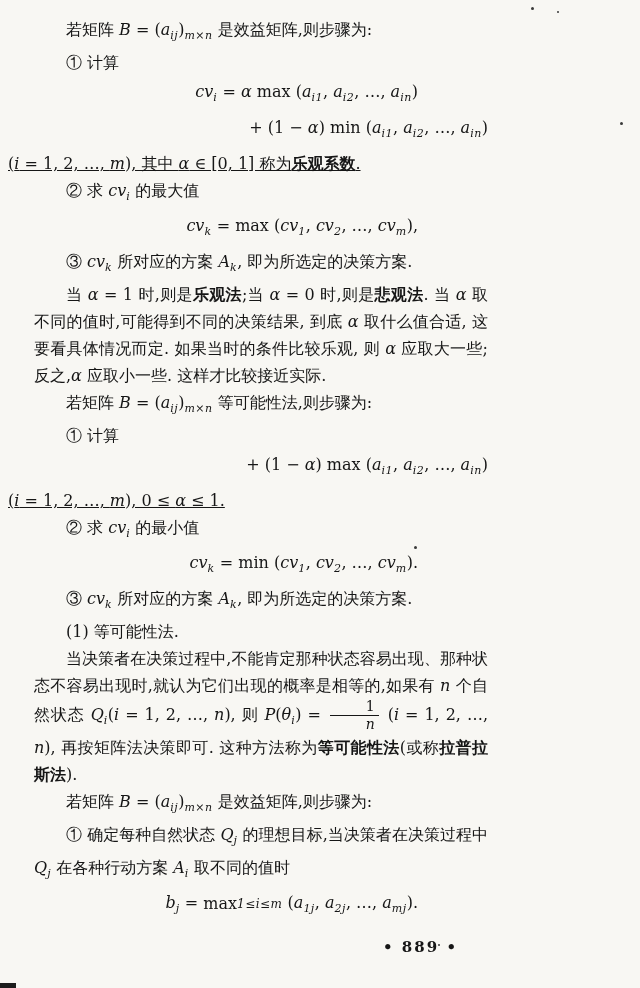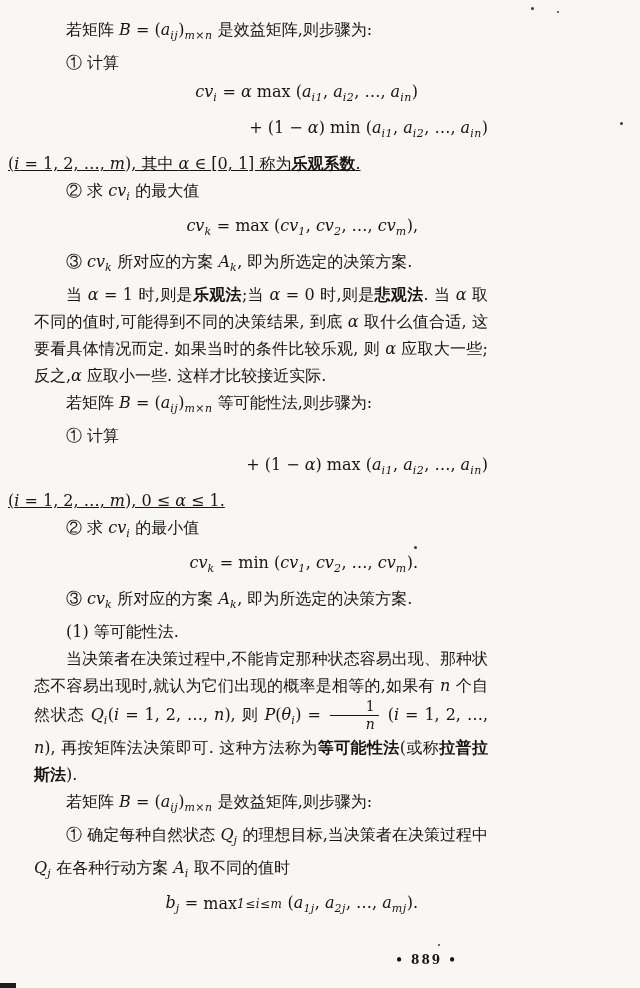--- a/index.html
+++ b/index.html
@@ -22,22 +22,22 @@
   .line.math.cont{padding-right:0;padding-left:60px;}
   .b{font-weight:bold;}
   .it{font-style:italic;}
   .sb{font-size:11px;vertical-align:-4px;font-style:italic;letter-spacing:.5px;}
   .frac{display:inline-flex;flex-direction:column;align-items:center;vertical-align:middle;line-height:1.1;margin:0 3px;}
   .frac .num{border-bottom:1.5px solid #161616;padding:0 4px 1px;font-size:14px;}
   .frac .den{padding-top:1px;font-size:14px;font-style:italic;}
   .underset{display:inline-flex;flex-direction:row;align-items:center;vertical-align:middle;line-height:1;}
   .underset .under{font-size:12px;font-style:italic;margin-top:1px;letter-spacing:.5px;}
   .pageno{
-    position:absolute;right:62px;bottom:21px;
-    font-size:12px;letter-spacing:2px;font-weight:bold;margin-top:22px;
+    position:absolute;right:62px;bottom:32px;
+    font-size:15px;letter-spacing:2px;font-weight:bold;margin-top:22px;
   }
   .speck{position:absolute;background:#3a3a3a;border-radius:50%;}
   .smudge{position:absolute;background:#1c1c1c;}
 </style>
 </head>
 <body>
 
 <div class="page">
   <div>
       <div class="line p ind"><span>若矩阵 </span><span class="it">B</span><span> = (</span><span class="it">a</span><span class="sb">ij</span><span>)</span><span class="sb">m×n</span><span> 是效益矩阵,则步骤为:</span></div>

